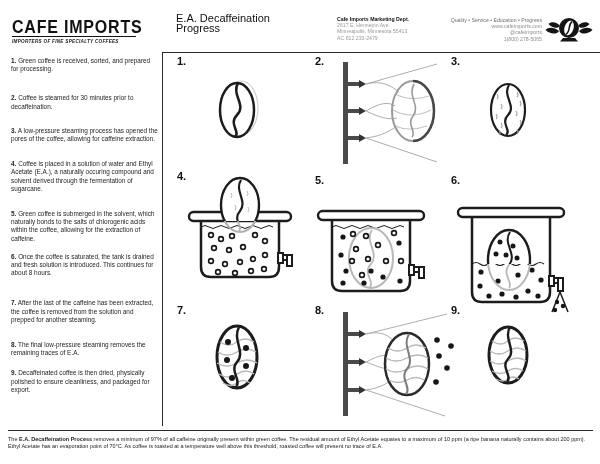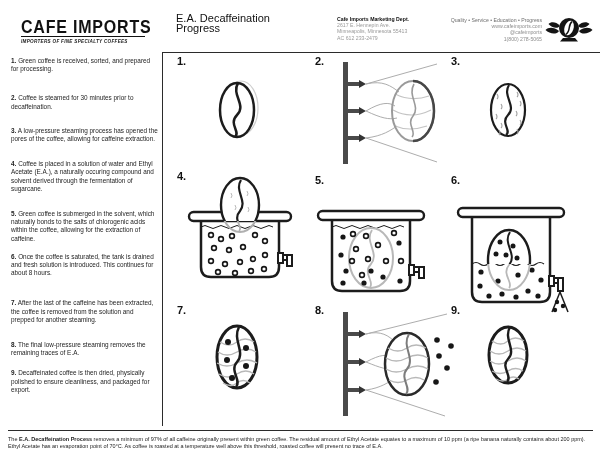--- a/index.html
+++ b/index.html
@@ -5,21 +5,21 @@
   html,body{margin:0;padding:0;}
   body{width:600px;height:464px;background:#fff;font-family:"Liberation Sans",sans-serif;color:#111;}
   .page{position:relative;width:600px;height:464px;background:#fff;overflow:hidden;}
 
   
   .rule-h-header{position:absolute;left:162px;top:52px;width:438px;height:1px;background:#2b2b2b;}
   .rule-v{position:absolute;left:162px;top:52px;width:1px;height:374px;background:#2b2b2b;}
   .rule-h-footer{position:absolute;left:8px;top:430px;width:585px;height:1px;background:#2b2b2b;}
 
   
-  .brand{position:absolute;left:21px;top:17px;width:124px;}
+  .brand{position:absolute;left:12px;top:17px;width:124px;}
   .brand-name{font-size:16px;font-weight:700;letter-spacing:.8px;line-height:17px;transform:scaleY(1.12);transform-origin:left top;white-space:nowrap;}
   .brand-rule{height:1.4px;background:#111;margin:2px 0 2px 0;}
   .brand-tag{font-size:4.6px;font-style:italic;font-weight:700;letter-spacing:.3px;color:#222;white-space:nowrap;}
 
   .doc-title{position:absolute;left:176px;top:14px;font-size:11px;font-weight:400;line-height:9.6px;}
 
   .contact{position:absolute;left:337px;top:16px;font-size:5.2px;line-height:6.2px;color:#9a9a9a;}
   .contact .c1{color:#111;font-weight:700;}
 
   .mottoblk{position:absolute;right:58px;top:17px;text-align:right;font-size:5.2px;line-height:6.2px;color:#8e8e8e;}

